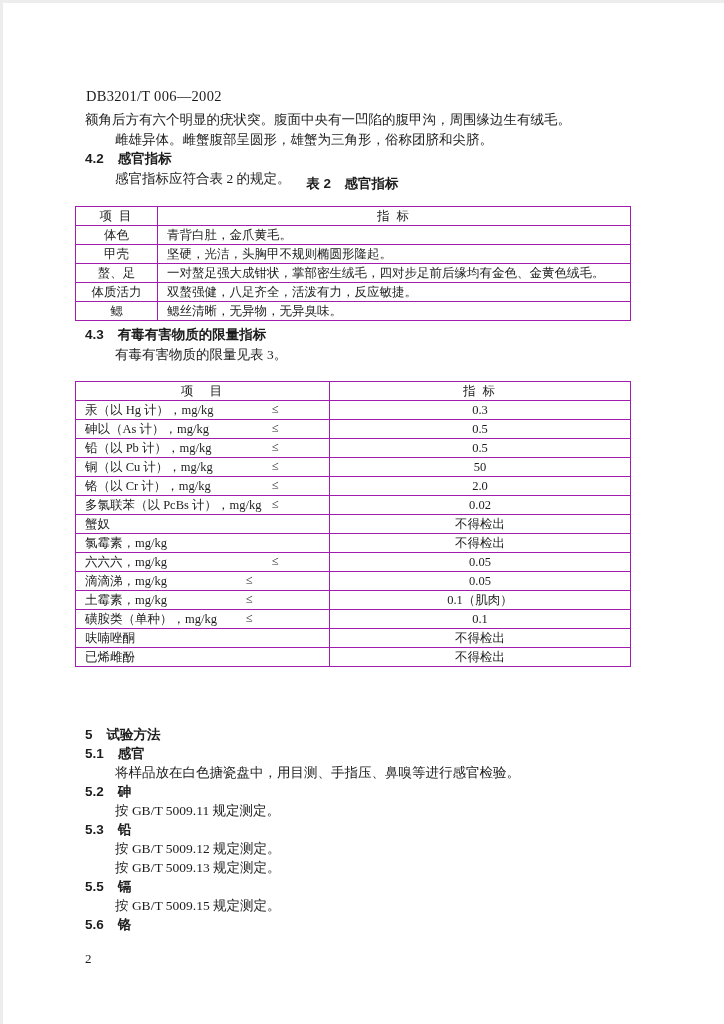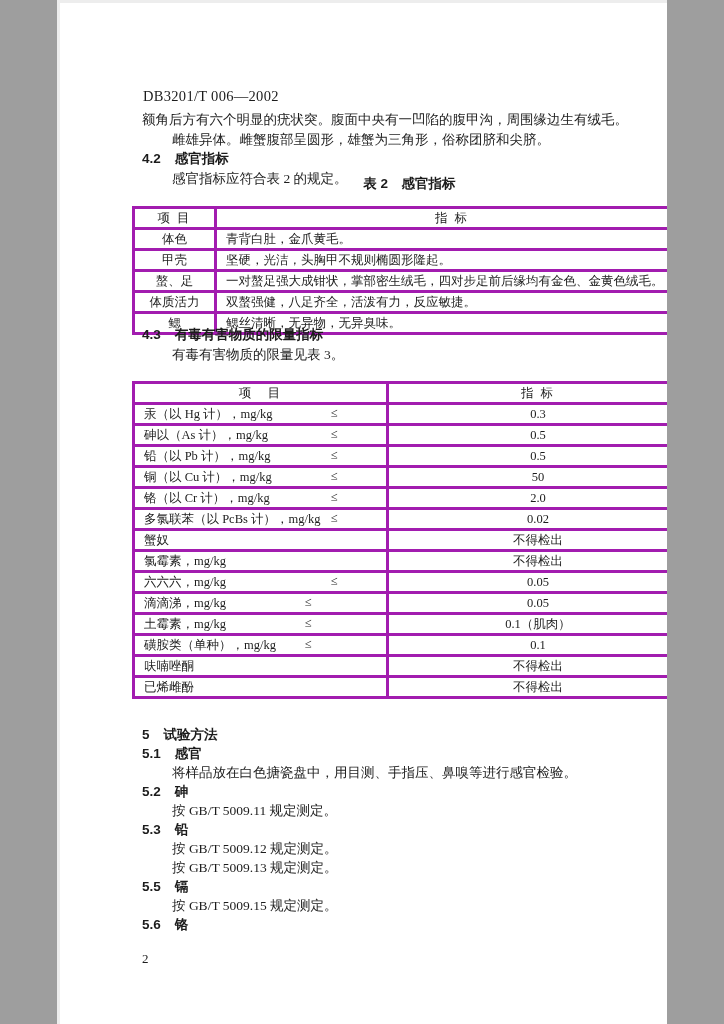--- a/index.html
+++ b/index.html
@@ -1,17 +1,17 @@
 <!DOCTYPE html>
 <html><head>
 <meta charset="utf-8">
 <style>
   html,body { margin:0; padding:0; background:#9e9e9e; }
   .page {
-    position:relative; width:610px; height:1024px; margin:0 auto;
+    position:relative; width:724px; height:1024px; margin:0 auto;
     background:#ffffff; overflow:hidden;
     font-family:"Liberation Serif","DejaVu Serif",serif;
     color:#1c1c1c;
     box-shadow: inset 3px 3px 0 #ededed, inset 1px 1px 0 #d9d9d9;
   }
   .abs { position:absolute; }
   .doc-code { left:86px; top:88px; font-size:14.5px; letter-spacing:0.3px; }
   .para { font-size:13.5px; line-height:19px; white-space:nowrap; }
   .p1 { left:85px; top:110px; }
   .p2 { left:115px; top:130px; }
@@ -20,21 +20,21 @@
   .h42 { left:85px; top:150px; }
   .b42 { left:115px; top:169px; }
   .h43 { left:85px; top:326px; }
   .b43 { left:115px; top:345px; }
   .tcap { width:555px; left:75px; text-align:center;
           font-family:"Liberation Sans","DejaVu Sans",sans-serif; font-weight:bold; font-size:13.5px; }
   .cap2 { top:175px; }
   .cap3 { top:362px; }
   table { border-collapse:collapse; table-layout:fixed; }
   .dtable { position:absolute; left:75px; width:555px; background:#fff; }
-  .dtable td, .dtable th { border:3px solid #a21caf; font-size:12.5px; font-weight:normal;
+  .dtable td, .dtable th { border:1px solid #a21caf; font-size:12.5px; font-weight:normal;
                            padding:0 0; height:18px; line-height:17px; overflow:hidden; white-space:nowrap; }
   .t2 { top:206px; }
   .t2 col.c1 { width:82px; } .t2 col.c2 { width:473px; }
   .t2 th { text-align:center; letter-spacing:2px; }
   .t2 td.item { text-align:center; }
   .t2 td.ind { text-align:left; padding-left:9px; }
   .t3 { top:381px; }
   .t3 col.c1 { width:254px; } .t3 col.c2 { width:301px; }
   .t3 th { text-align:center; letter-spacing:2px; }
   .t3 td.item { position:relative; text-align:left; padding-left:9px; }

